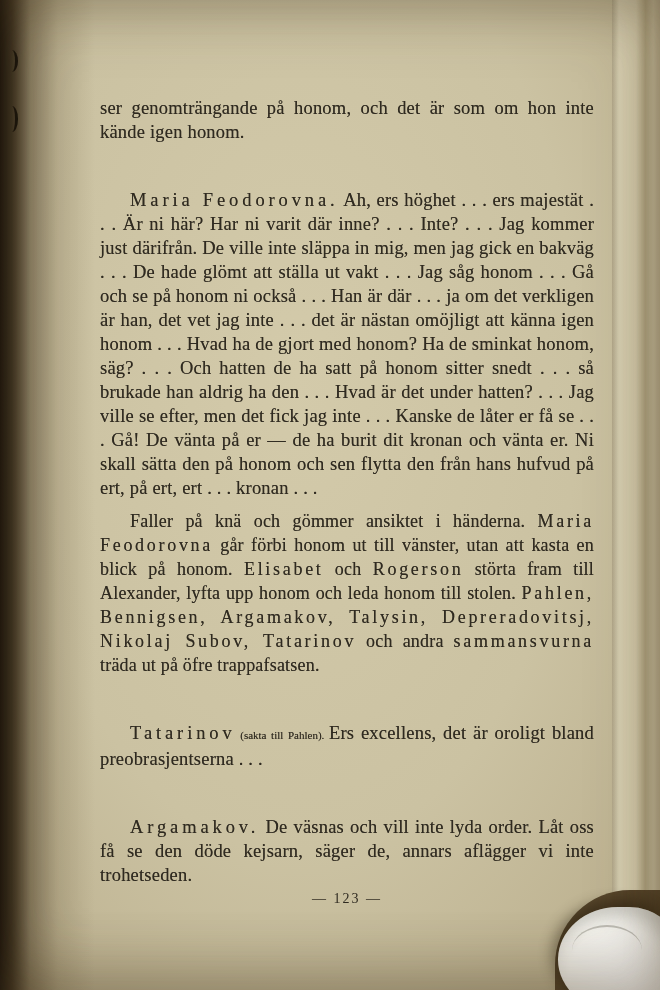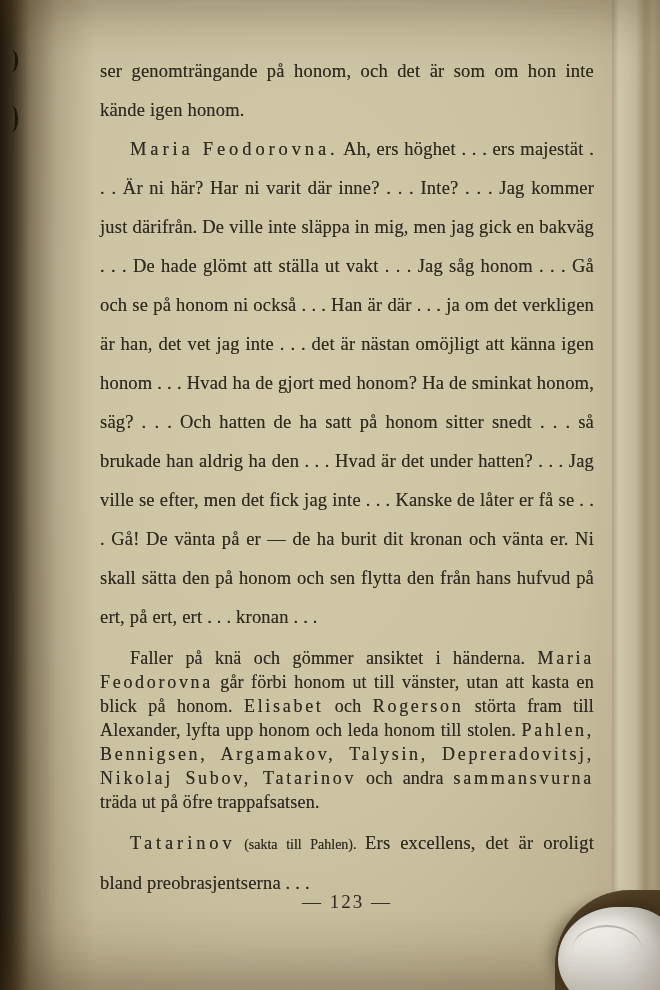--- a/index.html
+++ b/index.html
@@ -94,57 +94,59 @@
     width: 494px;
     color: var(--ink, #2f2a20);
   }
   .para {
     margin: 0;
     text-align: justify;
     text-shadow: 0 0 0.5px rgba(47,42,32,0.6);
   }
   .para.body {
     font-size: 18.5px;
-    line-height: 39px;
+    line-height: 24px;
+    margin-top: 44px;
   }
   .para.stage {
     font-size: 18px;
     line-height: 24px;
     margin: 9px 0 10px 0;
   }
   .para.indent { text-indent: 30px; }
   .seg-n  { letter-spacing: 0.2px; }
   .seg-sp { letter-spacing: 0.21em; }
   .stage .seg-sp { letter-spacing: 0.15em; }
-  .seg-sm { font-size: 14px; }
+  .seg-sm { font-size: 11px; }
   .pagenum {
     position: absolute;
     left: 100px;
     top: 891px;
     width: 494px;
     text-align: center;
-    font-size: 19px;
+    font-size: 14px;
     letter-spacing: 2px;
     color: var(--ink, #2f2a20);
   }
 </style>
 </head>
 <body>
 
 <div class="photo">
   <div class="right-edge"></div>
   <div class="gutter"></div>
   <div class="gutter-mark m1"></div>
   <div class="gutter-mark m2"></div>
 
   <div class="textblock">
       <p class="para body"><span class="seg-n">ser genomträngande på honom, och det är som om hon inte kände igen honom.</span></p>
       <p class="para body indent"><span class="seg-sp">Maria Feodorovna.</span><span class="seg-n"> Ah, ers höghet . . . ers majestät . . . Är ni här? Har ni varit där inne? . . . Inte? . . . Jag kommer just därifrån. De ville inte släppa in mig, men jag gick en bakväg . . . De hade glömt att ställa ut vakt . . . Jag såg honom . . . Gå och se på honom ni också . . . Han är där . . . ja om det verkligen är han, det vet jag inte . . . det är nästan omöjligt att känna igen honom . . . Hvad ha de gjort med honom? Ha de sminkat honom, säg? . . . Och hatten de ha satt på honom sitter snedt . . . så brukade han aldrig ha den . . . Hvad är det under hatten? . . . Jag ville se efter, men det fick jag inte . . . Kanske de låter er få se . . . Gå! De vänta på er — de ha burit dit kronan och vänta er. Ni skall sätta den på honom och sen flytta den från hans hufvud på ert, på ert, ert . . . kronan . . .</span></p>
       <p class="para stage indent"><span class="seg-n">Faller på knä och gömmer ansiktet i händerna. </span><span class="seg-sp">Maria Feodorovna</span><span class="seg-n"> går förbi honom ut till vänster, utan att kasta en blick på honom. </span><span class="seg-sp">Elisabet</span><span class="seg-n"> och </span><span class="seg-sp">Rogerson</span><span class="seg-n"> störta fram till Alexander, lyfta upp honom och leda honom till stolen. </span><span class="seg-sp">Pahlen, Bennigsen, Argamakov, Talysin, Depreradovitsj, Nikolaj Subov, Tatarinov</span><span class="seg-n"> och andra </span><span class="seg-sp">sammansvurna</span><span class="seg-n"> träda ut på öfre trappafsatsen.</span></p>
       <p class="para body indent"><span class="seg-sp">Tatarinov</span><span class="seg-sm"> (sakta till Pahlen). </span><span class="seg-n">Ers excellens, det är oroligt bland preobrasjentserna . . .</span></p>
+      <p class="para body indent"><span class="seg-sp">Argamakov.</span><span class="seg-n"> De väsnas och vill inte lyda order. Låt oss få se den döde kejsarn, säger de, annars aflägger vi inte trohetseden.</span></p>
     </div>
 
   <div class="pagenum">— 123 —</div>
 
   <div class="dark-corner"></div>
   <div class="white-object">
     <div class="white-object-rim"></div>
   </div>
 
   <div class="vignette"></div>

